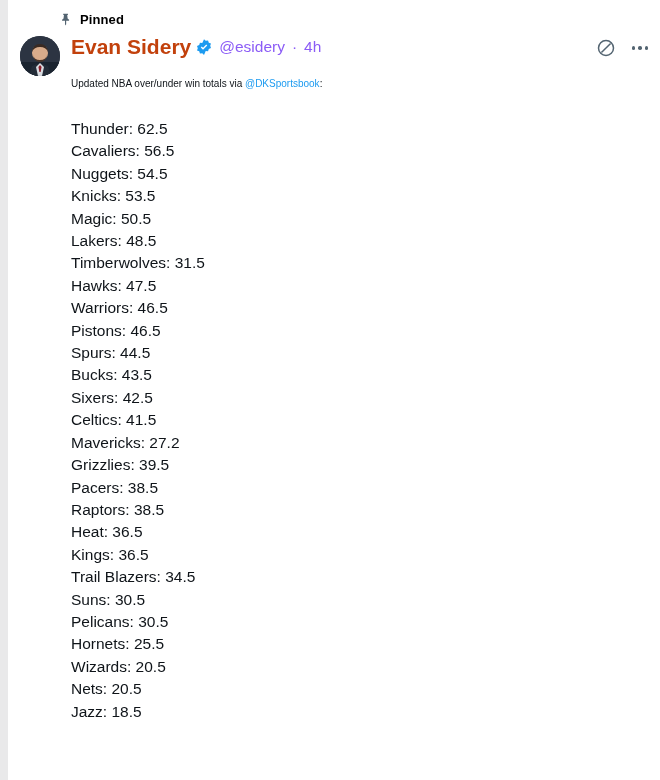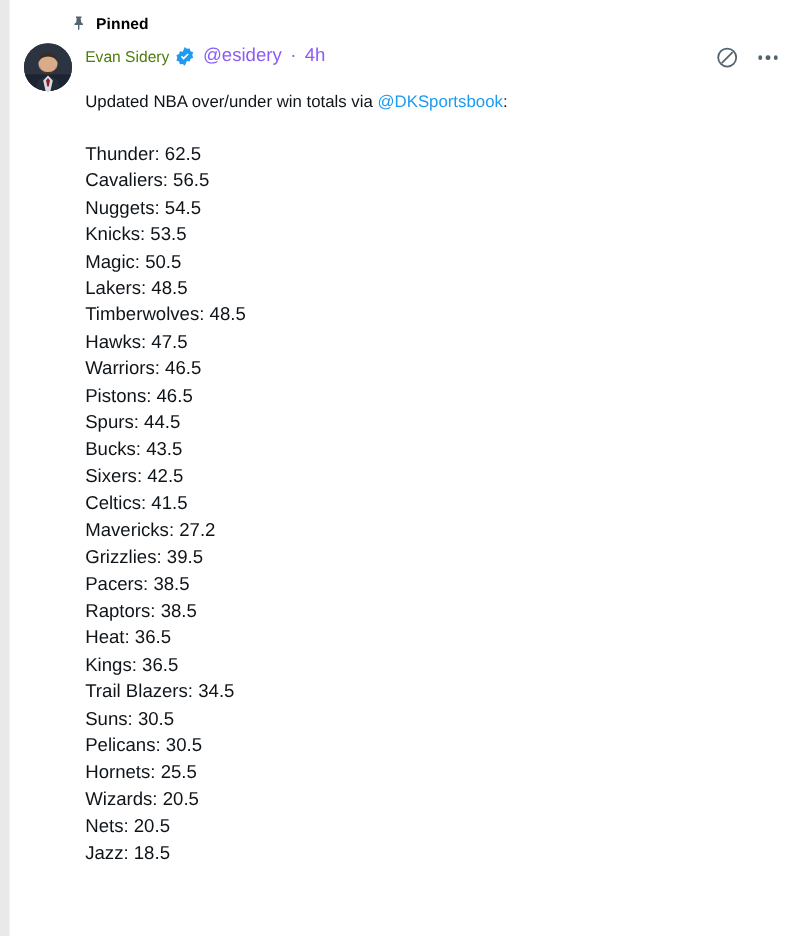--- a/index.html
+++ b/index.html
@@ -71,23 +71,23 @@
     padding-left: 11px;
     min-width: 0;
   }
   .name-line {
     display: flex;
     align-items: center;
     gap: 4px;
     height: 22px;
   }
   .display-name {
-    font-size: 13px;
-    font-weight: normal;
-    color: #4d7c0f;
+    font-size: 21px;
+    font-weight: bold;
+    color: #c2410c;
     white-space: nowrap;
   }
   .verified {
     width: 18px;
     height: 18px;
     flex: 0 0 auto;
     display: inline-block;
   }
   .handle, .dot, .time {
     font-size: 15.5px;
@@ -118,21 +118,21 @@
     cursor: pointer;
   }
   .more-dots i {
     width: 3.5px;
     height: 3.5px;
     border-radius: 50%;
     background: #536471;
     display: block;
   }
   .tweet-intro {
-    font-size: 14px;
+    font-size: 10px;
     line-height: 20px;
     color: #0f1419;
     margin-top: 2px;
   }
   .mention {
     color: #1d9bf0;
     text-decoration: none;
     cursor: pointer;
   }
   .totals {
@@ -212,21 +212,21 @@
       <span>Updated NBA over/under win totals via </span><a class="mention" href="#">@DKSportsbook</a><span>:</span>
     </div>
 
     <div class="totals" style="padding-left:51px;">
       <div class="row">Thunder: 62.5</div>
       <div class="row">Cavaliers: 56.5</div>
       <div class="row">Nuggets: 54.5</div>
       <div class="row">Knicks: 53.5</div>
       <div class="row">Magic: 50.5</div>
       <div class="row">Lakers: 48.5</div>
-      <div class="row">Timberwolves: 48.5</div>
+      <div class="row">Timberwolves: 31.5</div>
       <div class="row">Hawks: 47.5</div>
       <div class="row">Warriors: 46.5</div>
       <div class="row">Pistons: 46.5</div>
       <div class="row">Spurs: 44.5</div>
       <div class="row">Bucks: 43.5</div>
       <div class="row">Sixers: 42.5</div>
       <div class="row">Celtics: 41.5</div>
       <div class="row">Mavericks: 27.2</div>
       <div class="row">Grizzlies: 39.5</div>
       <div class="row">Pacers: 38.5</div>

